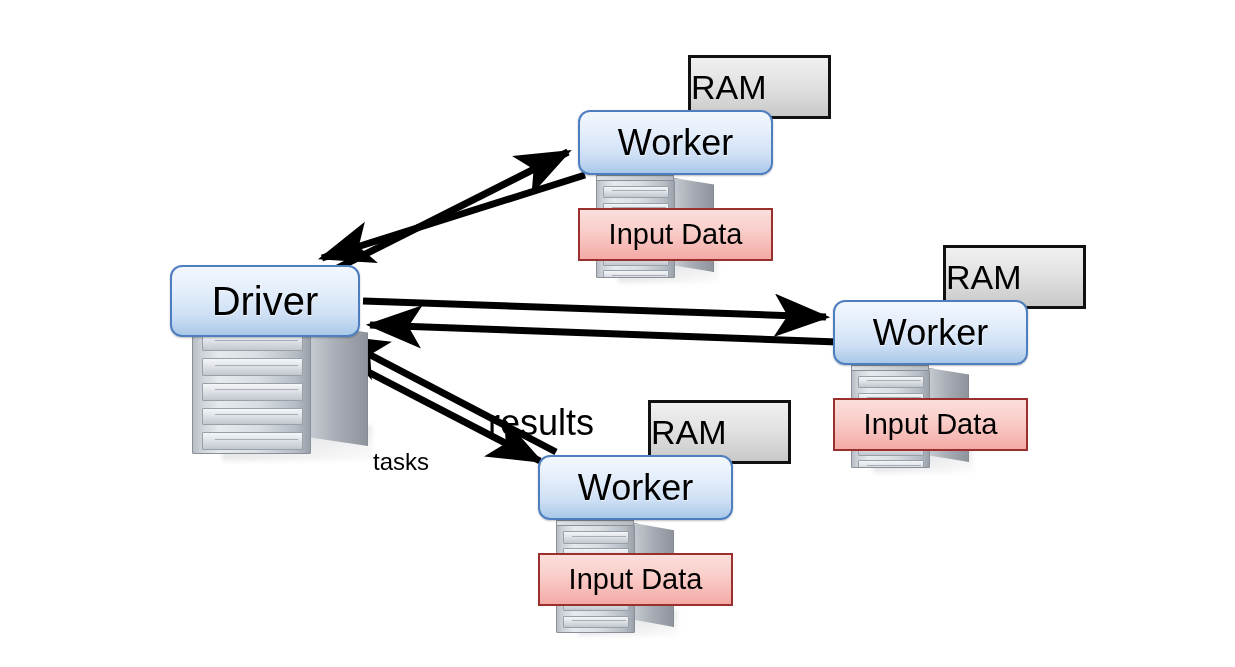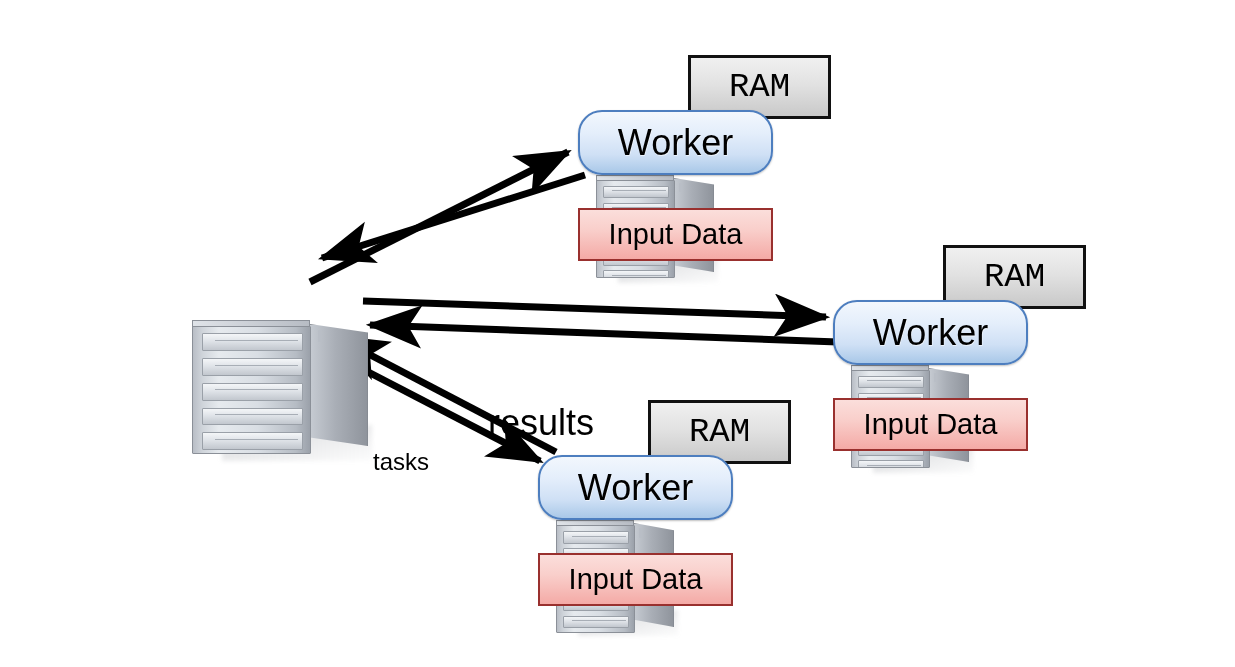--- a/index.html
+++ b/index.html
@@ -113,41 +113,41 @@
     background: linear-gradient(to bottom right, rgba(120,125,133,0.30), rgba(120,125,133,0.02));
     filter: blur(2px);
   }
 
   
   .bluebox {
     position: absolute;
     box-sizing: border-box;
     background: linear-gradient(to bottom, #f2f7fd 0%, #e4eefb 35%, #cfe0f5 70%, #a9c8e8 100%);
     border: 2px solid #4d7ebf;
-    border-radius: 24px;
+    border-radius: 12px;
     display: flex;
     align-items: center;
     justify-content: center;
     color: #000000;
     font-family: "Liberation Sans", sans-serif;
     box-shadow: 0 1px 2px rgba(0,0,0,0.25);
     text-shadow: 0.5px 0.5px 0 rgba(255,255,255,0.6);
   }
 
   
   .rambox {
     position: absolute;
     box-sizing: border-box;
     background: linear-gradient(to bottom, #f0f0f0 0%, #e2e2e2 45%, #c9c9c9 100%);
     border: 3px solid #111111;
     display: flex;
     align-items: center;
-    justify-content: center;
+    justify-content: flex-start;
     color: #000000;
-    font-family: Liberation Mono, monospace;
+    font-family: Liberation Sans, sans-serif;
   }
 
   
   .pinkbox {
     position: absolute;
     box-sizing: border-box;
     background: linear-gradient(to bottom, #fbdedb 0%, #f9cfcb 40%, #f4aaa6 100%);
     border: 2px solid #99302e;
     display: flex;
     align-items: center;
@@ -209,20 +209,23 @@
               <div class="led"></div>
             </div>
           <div class="bay">
               <div class="led"></div>
             </div>
 
         </div>
       </div>
     </div>
 
+    <div class="bluebox" style="left:0px; top:0px; width:190px; height:72px; font-size:40px;">
+      <span>Driver</span>
+    </div>
   </div>
 
   <div class="node" style="left:578px; top:55px; width:300px; height:230px;">
 
     <div class="tower" style="left:18px; top:120px; width:120px; height:110px;">
       <div class="shadow" style="left:22px; top:82px; width:100px; height:26px;"></div>
       <div class="cap" style="width:78px; height:6px;"></div>
       <div class="side" style="left:78px; top:3px; width:40px; height:94px;
                   clip-path: polygon(0 0, 100% 7%, 100% 100%, 0 93%);"></div>
       <div class="front" style="left:0px; top:5px; width:79px; height:98px;">

